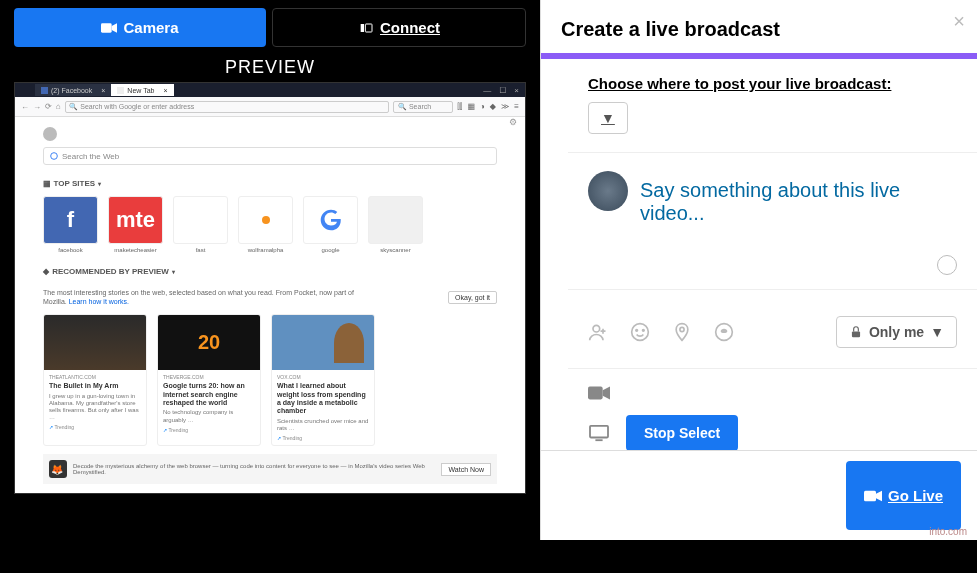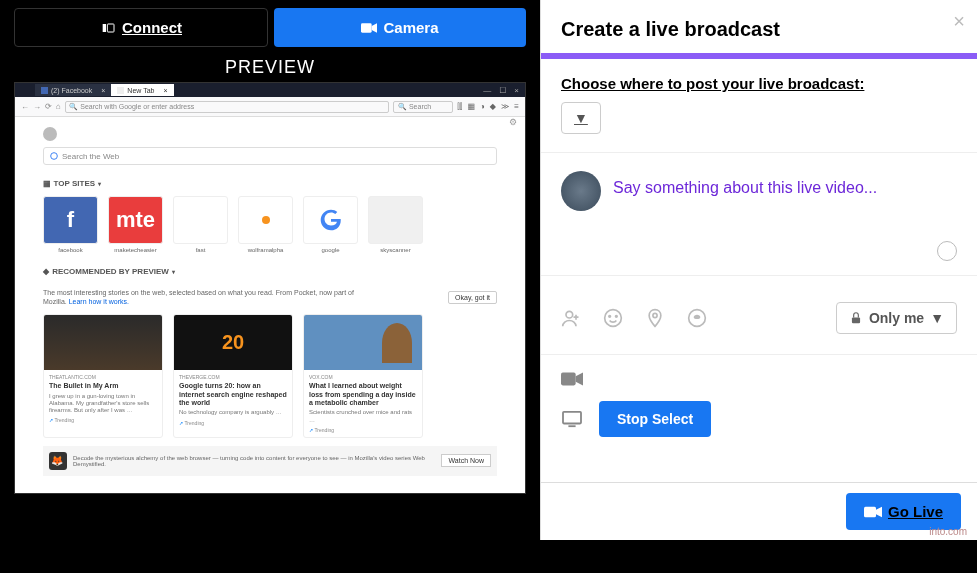--- a/index.html
+++ b/index.html
@@ -41,84 +41,84 @@
   .fast-tile { background: #fff; color: #e93d3d; }
   .wa-tile { background: #fff; position: relative; }
   .wa-tile::after { content: ''; width: 8px; height: 8px; background: #f7931e; border-radius: 50%; position: absolute; }
   .g-tile { background: #fff; }
   .sky-tile { background: #f0f0f0; font-size: 6px; }
   .rec-head { display: flex; align-items: center; justify-content: space-between; margin-top: 12px; }
   .rec-text { font-size: 7px; color: #666; max-width: 320px; line-height: 1.3; }
   .rec-text a { color: #0060df; }
   .okay { border: 1px solid #ccc; padding: 2px 6px; font-size: 7px; border-radius: 2px; }
   .articles { display: flex; gap: 10px; margin-top: 8px; }
-  .art { width: 120px; border: 1px solid #eee; border-radius: 3px; overflow: hidden; }
+  .art { width: 104px; border: 1px solid #eee; border-radius: 3px; overflow: hidden; }
   .art-img { height: 55px; background: #333; display: block; }
   .art-img.bullet { background: linear-gradient(#2a2a2a, #4a3a2a); }
   .art-img.google { background: #111; display: flex; align-items: center; justify-content: center; color: #f7931e; font-size: 20px; font-weight: bold; }
   .art-img.metab { background: #6090c0; display: flex; align-items: center; justify-content: flex-end; }
   .art-img.metab::after { content: ''; width: 30px; height: 40px; background: #8b6239; border-radius: 50% 50% 0 0; margin-right: 10px; }
   .art-body { padding: 4px 5px; }
   .art-src { font-size: 5px; color: #888; text-transform: uppercase; }
   .art-title { font-size: 7px; font-weight: bold; margin: 2px 0; line-height: 1.2; }
   .art-sum { font-size: 6px; color: #777; line-height: 1.2; }
   .art-foot { font-size: 5px; color: #888; margin-top: 3px; }
   .trending::before { content: '↗ '; color: #0a84ff; }
   .bottom-bar { display: flex; align-items: center; background: #f5f5f5; padding: 6px; margin-top: 8px; gap: 6px; }
   .fx-sq { width: 18px; height: 18px; background: #333; border-radius: 3px; display: flex; align-items: center; justify-content: center; color: #fff; font-size: 10px; }
   .bb-text { font-size: 6px; color: #666; flex: 1; }
   .watch-now { border: 1px solid #ccc; padding: 2px 6px; font-size: 7px; background: #fff; }
 
   .right-pane { position: absolute; left: 540px; top: 0; width: 437px; height: 540px; background: #fff; border-left: 1px solid #ddd; display: flex; flex-direction: column; }
   .close-x { position: absolute; right: 12px; top: 10px; color: #bbb; font-size: 20px; cursor: pointer; }
   .rp-title { font-size: 20px; font-weight: bold; padding: 18px 20px 12px; border-bottom: 6px solid #8b5cf6; }
-  .rp-scroll { flex: 1; overflow-y: scroll; padding: 16px 20px; }
+  .rp-scroll { flex: 1; overflow-y: scroll; padding: 16px 20px; margin-left: 27px; }
   .rp-scroll::-webkit-scrollbar { width: 14px; }
   .rp-scroll::-webkit-scrollbar-thumb { background: #ccc; border-radius: 7px; border: 3px solid #fff; }
   .choose-label { font-weight: bold; font-size: 15px; text-decoration: underline; margin-bottom: 10px; }
   .share-btn { display: inline-flex; align-items: center; gap: 8px; border: 1px solid #ccc; padding: 7px 12px; border-radius: 4px; font-size: 14px; font-weight: bold; color: #555; text-decoration: underline; cursor: pointer; }
   .divider { height: 1px; background: #eee; margin: 18px -20px; }
   .composer { display: flex; gap: 12px; }
   .avatar { width: 40px; height: 40px; border-radius: 50%; background: radial-gradient(#6a7a8a, #3a4a5a); flex-shrink: 0; }
-  .say { flex: 1; color: #6d28d9; font-size: 16px; padding-top: 8px; }
+  .say { flex: 1; color: #0369a1; font-size: 20px; padding-top: 8px; }
   .emoji-row { text-align: right; margin-top: 30px; }
   .emoji-ic { width: 20px; height: 20px; border: 1.5px solid #bbb; border-radius: 50%; display: inline-block; position: relative; }
   .action-icons { display: flex; gap: 22px; align-items: center; padding: 8px 0; }
   .aicon { color: #bbb; font-size: 18px; }
   .onlyme { margin-left: auto; border: 1px solid #ccc; padding: 7px 12px; border-radius: 4px; font-size: 14px; font-weight: bold; color: #555; display: flex; align-items: center; gap: 6px; cursor: pointer; justify-content: center; }
   .device-rows { border-top: 1px solid #eee; margin: 12px -20px 0; padding: 16px 20px 0; }
   .drow { display: flex; align-items: center; gap: 16px; margin-bottom: 14px; }
   .dicon { color: #888; font-size: 18px; width: 22px; }
   .select-dev { flex: 1; border: 1px solid #ccc; padding: 9px 12px; border-radius: 4px; font-size: 14px; font-weight: bold; color: #777; text-decoration: underline; display: flex; justify-content: space-between; align-items: center; max-width: 280px; cursor: pointer; }
   .stop-share { background: #1877f2; color: #fff; border: none; padding: 10px 18px; border-radius: 4px; font-size: 14px; font-weight: bold; cursor: pointer; }
   .rp-footer { border-top: 1px solid #ddd; padding: 10px 16px; display: flex; justify-content: flex-end; }
-  .golive { background: #1877f2; color: #000000; border: none; padding: 10px 18px; border-radius: 4px; font-size: 15px; font-weight: bold; display: flex; align-items: center; gap: 6px; cursor: pointer; }
+  .golive { background: #1877f2; color: #ffffff; border: none; padding: 26px 18px; border-radius: 4px; font-size: 15px; font-weight: bold; display: flex; align-items: center; gap: 6px; cursor: pointer; }
   .golive span { text-decoration: underline; }
   .footer-bar { position: absolute; left: 0; top: 540px; width: 100%; height: 33px; background: #000; }
   .watermark { position: absolute; right: 10px; bottom: 36px; color: #b88; font-size: 10px; }
   svg { display: block; }
 </style>
 </head>
 <body>
 
 <div class="left-pane">
   <div class="tabs">
+    <div class="tab camera">
+      <svg class="ico" viewBox="0 0 24 16">
+          <rect x="0" y="1" width="16" height="14" rx="2" fill="#fff"></rect>
+          <path d="M16 5 L24 1 L24 15 L16 11 Z" fill="#fff"></path>
+        </svg>
+      <span>Camera</span>
+    </div>
     <div class="tab connect">
       <svg class="ico" viewBox="0 0 24 16">
           <rect x="4" y="2" width="5" height="12" fill="#fff"></rect>
           <rect x="11" y="2" width="10" height="12" rx="1" fill="none" stroke="#fff" stroke-width="1.5"></rect>
         </svg>
       <span>Connect</span>
-    </div>
-    <div class="tab camera">
-      <svg class="ico" viewBox="0 0 24 16">
-          <rect x="0" y="1" width="16" height="14" rx="2" fill="#fff"></rect>
-          <path d="M16 5 L24 1 L24 15 L16 11 Z" fill="#fff"></path>
-        </svg>
-      <span>Camera</span>
     </div>
   </div>
   <div class="preview-label">PREVIEW</div>
 
   <div class="browser">
     <div class="br-tabs">
       <div class="br-tab">
           <span class="fav"></span>
           <span>(2) Facebook</span>
           <span class="x">×</span>

